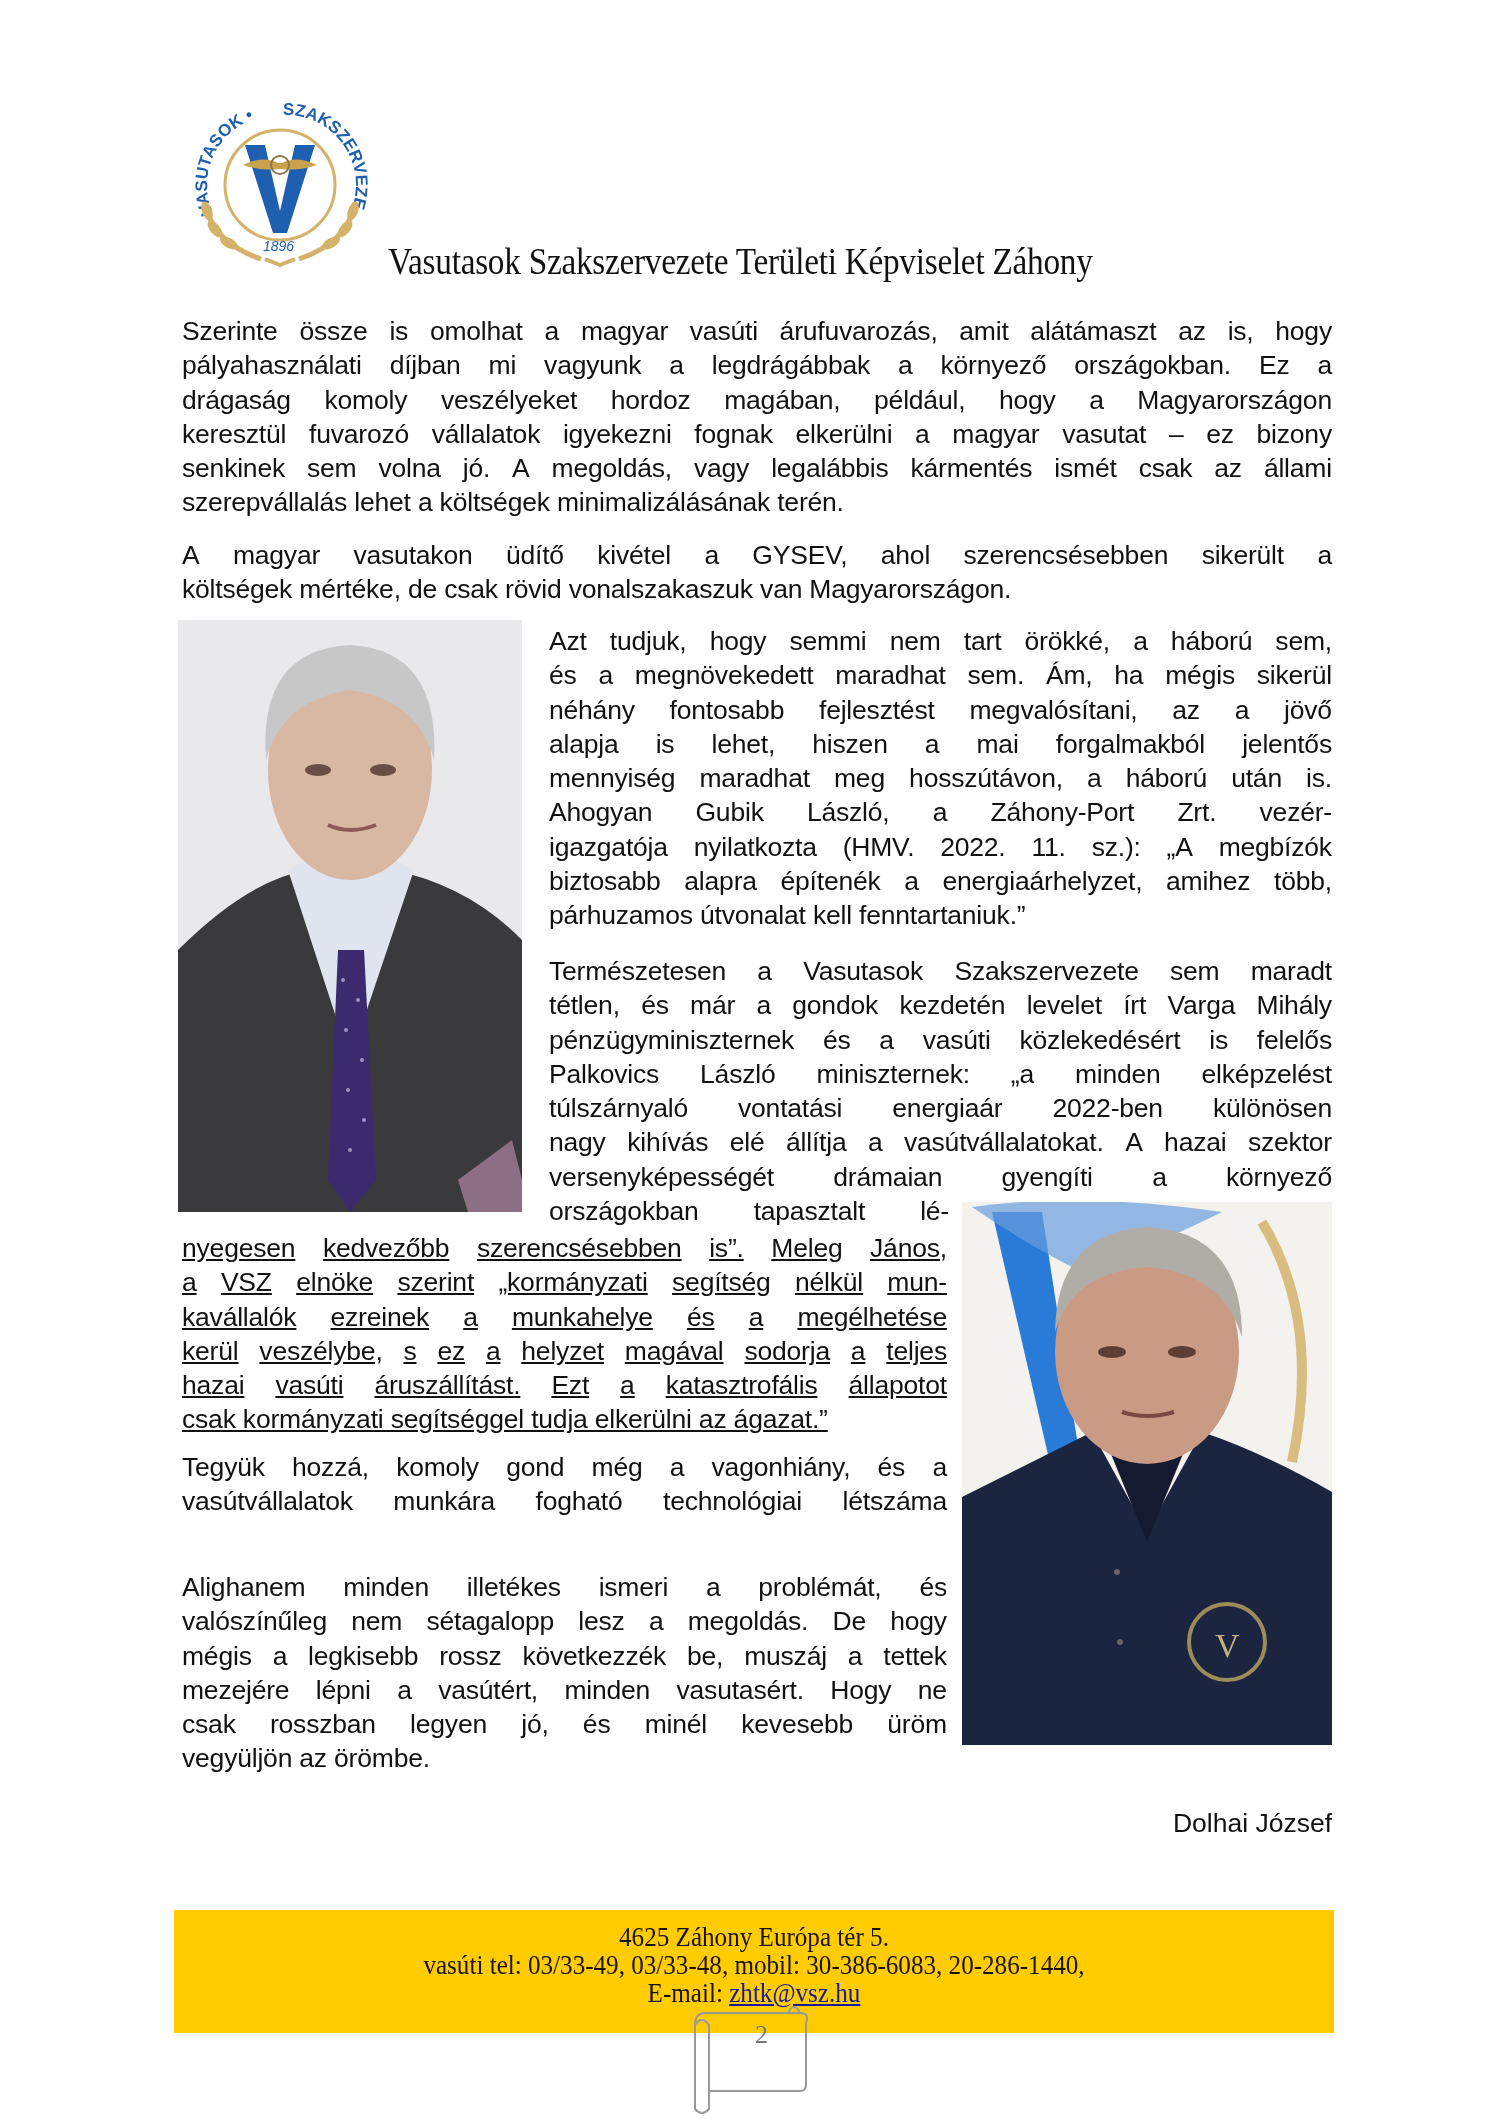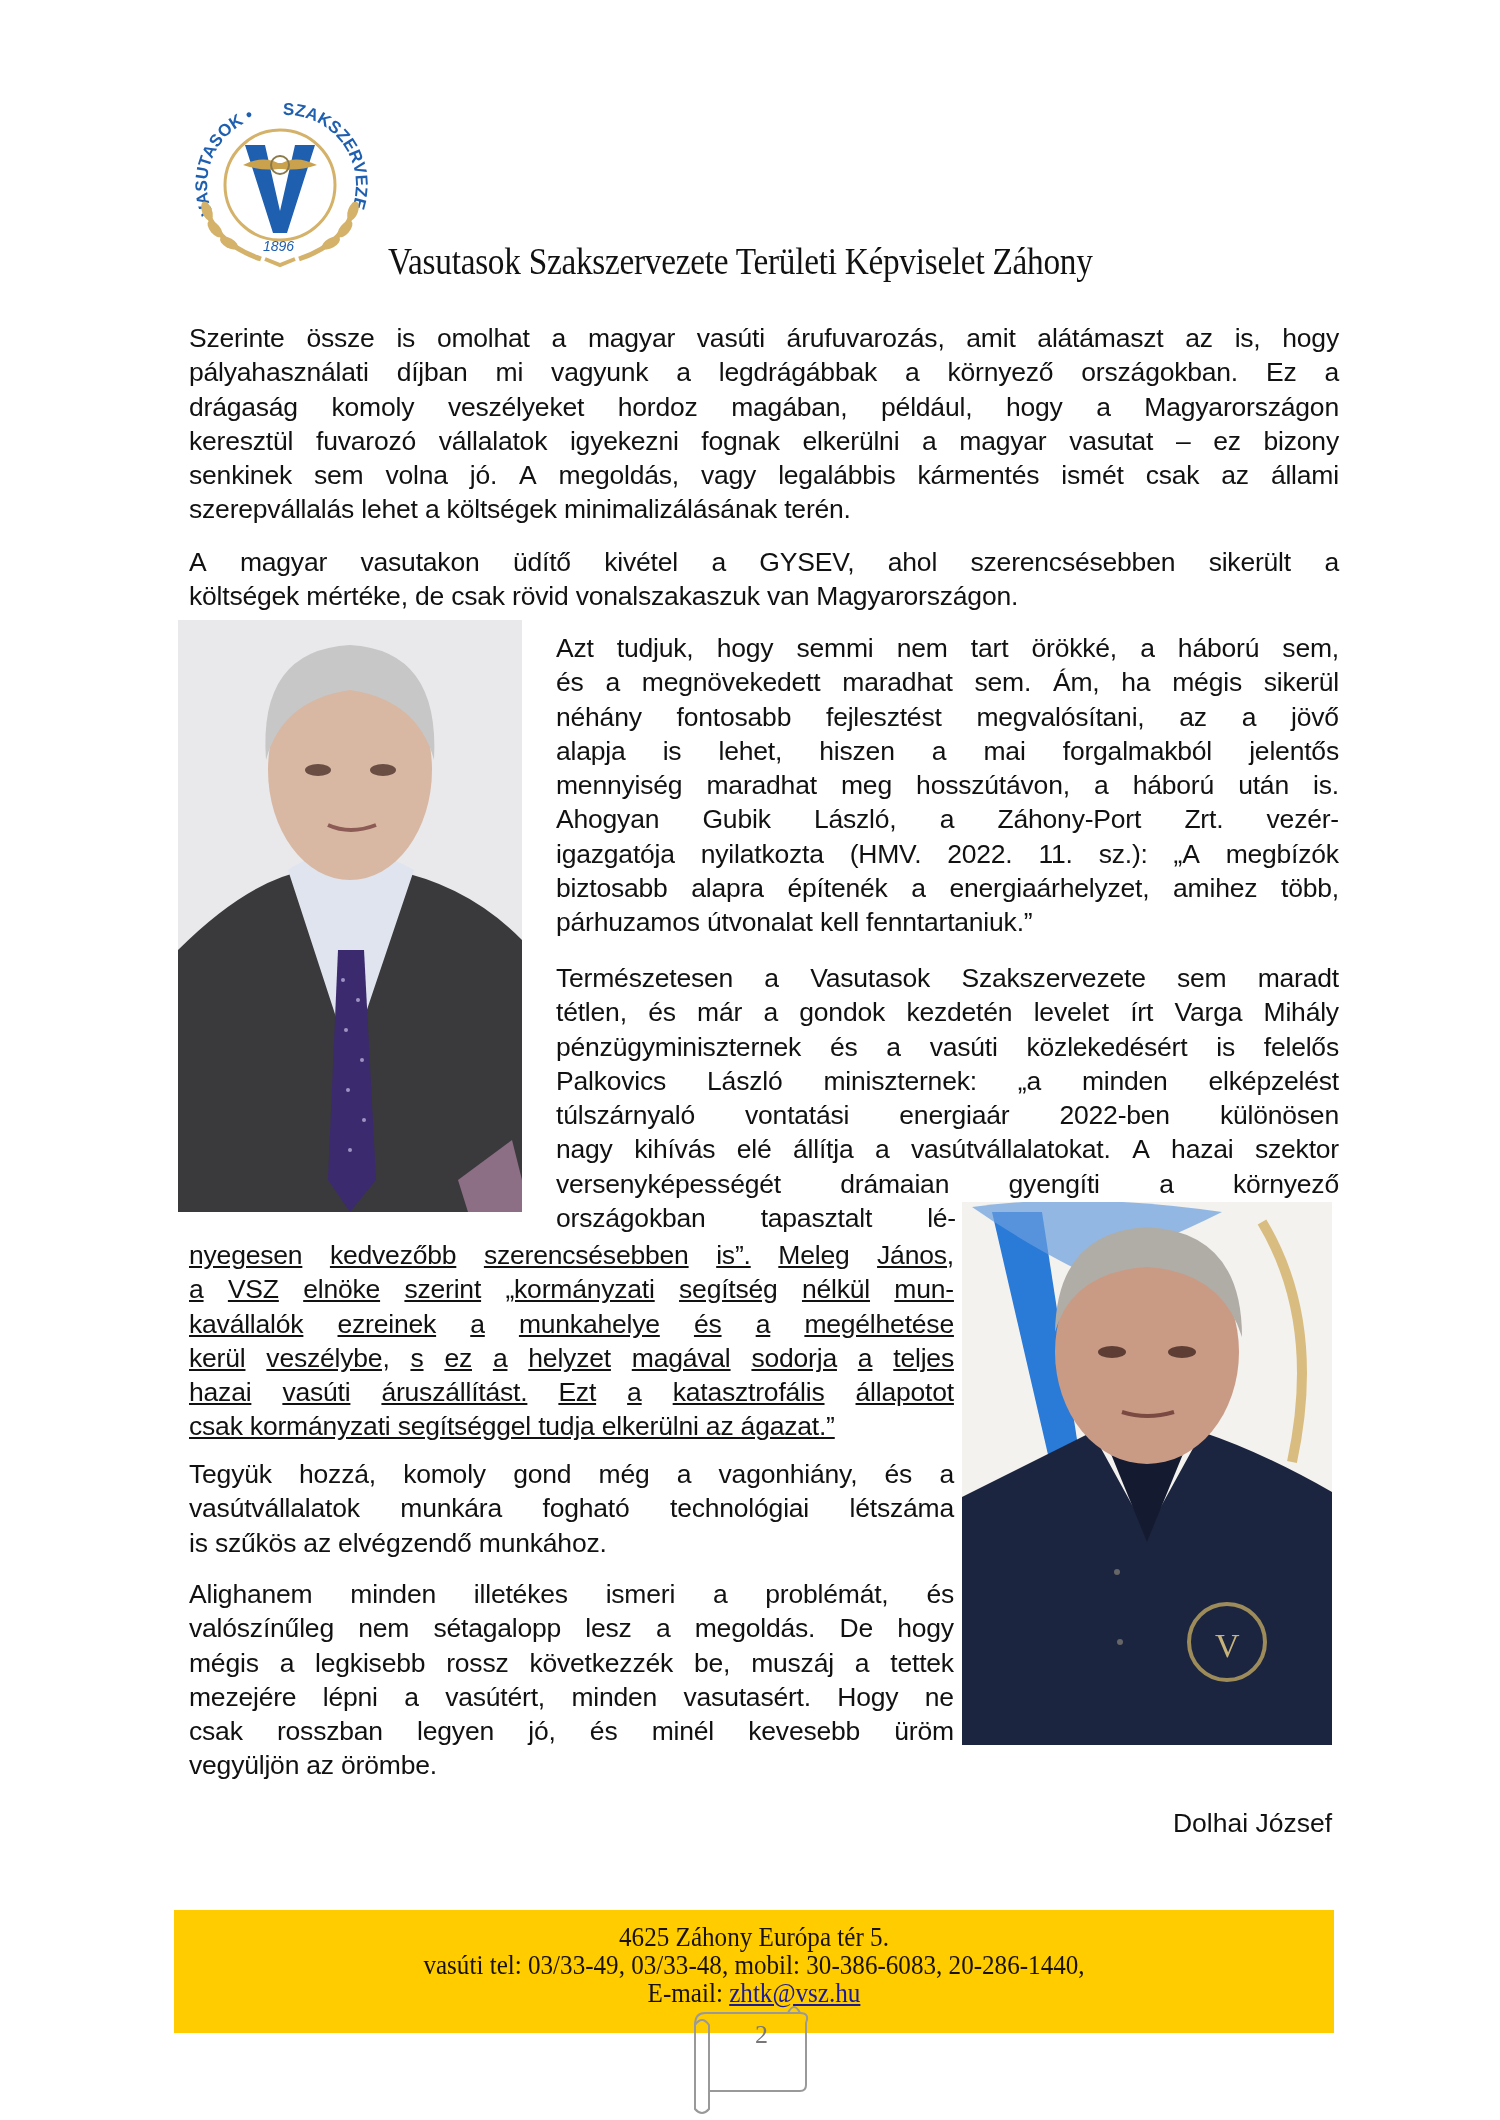--- a/index.html
+++ b/index.html
@@ -10,21 +10,21 @@
   .header-title {
     position: absolute; left: 388px; top: 240px;
     font-family: "Liberation Serif", serif; font-size: 37px; color: #111;
     letter-spacing: -0.3px; transform: scaleX(0.9); transform-origin: left top; white-space: nowrap;
   }
 
   .txt {
     font-family: "Liberation Sans", sans-serif; font-size: 26.5px; line-height: 34.3px; color: #111;
     text-align: justify; letter-spacing: -0.2px;
   }
-  .para { position: absolute; margin: 11px; }
+  .para { position: absolute; margin: 4px; }
   .jline { display: flex; justify-content: space-between; white-space: pre; }
   .lline { display: block; white-space: pre; }
 
   .photo { position: absolute; overflow: hidden; }
   .photo svg { display: block; }
 
   .signature { position: absolute; right: 168px; top: 1784px; font-family: "Liberation Sans", sans-serif; font-size: 26.5px; color: #111; margin-top: 24px; }
 
   .footer-band {
     position: absolute; left: 174px; top: 1910px; width: 1160px; height: 123px; background: #ffcc00;
@@ -137,21 +137,20 @@
     <span class="jline"><span>a</span><span>VSZ</span><span>elnöke</span><span>szerint</span><span>„kormányzati</span><span>segítség</span><span>nélkül</span><span>mun-</span></span>
     <span class="jline"><span>kavállalók</span><span>ezreinek</span><span>a</span><span>munkahelye</span><span>és</span><span>a</span><span>megélhetése</span></span>
     <span class="jline"><span>kerül</span><span>veszélybe,</span><span>s</span><span>ez</span><span>a</span><span>helyzet</span><span>magával</span><span>sodorja</span><span>a</span><span>teljes</span></span>
     <span class="jline"><span>hazai</span><span>vasúti</span><span>áruszállítást.</span><span>Ezt</span><span>a</span><span>katasztrofális</span><span>állapotot</span></span>
     <span class="lline">csak kormányzati segítséggel tudja elkerülni az ágazat.”</span>
   </div>
 
   <div class="para txt" style="left:178px; top:1446px; width:765px;">
     <span class="jline"><span>Tegyük</span><span>hozzá,</span><span>komoly</span><span>gond</span><span>még</span><span>a</span><span>vagonhiány,</span><span>és</span><span>a</span></span>
     <span class="jline"><span>vasútvállalatok</span><span>munkára</span><span>fogható</span><span>technológiai</span><span>létszáma</span></span>
-    <span class="lline">is szűkös az elvégzendő munkához.</span>
   </div>
 
   <div class="para txt" style="left:178px; top:1566px; width:765px;">
     <span class="jline"><span>Alighanem</span><span>minden</span><span>illetékes</span><span>ismeri</span><span>a</span><span>problémát,</span><span>és</span></span>
     <span class="jline"><span>valószínűleg</span><span>nem</span><span>sétagalopp</span><span>lesz</span><span>a</span><span>megoldás.</span><span>De</span><span>hogy</span></span>
     <span class="jline"><span>mégis</span><span>a</span><span>legkisebb</span><span>rossz</span><span>következzék</span><span>be,</span><span>muszáj</span><span>a</span><span>tettek</span></span>
     <span class="jline"><span>mezejére</span><span>lépni</span><span>a</span><span>vasútért,</span><span>minden</span><span>vasutasért.</span><span>Hogy</span><span>ne</span></span>
     <span class="jline"><span>csak</span><span>rosszban</span><span>legyen</span><span>jó,</span><span>és</span><span>minél</span><span>kevesebb</span><span>üröm</span></span>
     <span class="lline">vegyüljön az örömbe.</span>
   </div>

